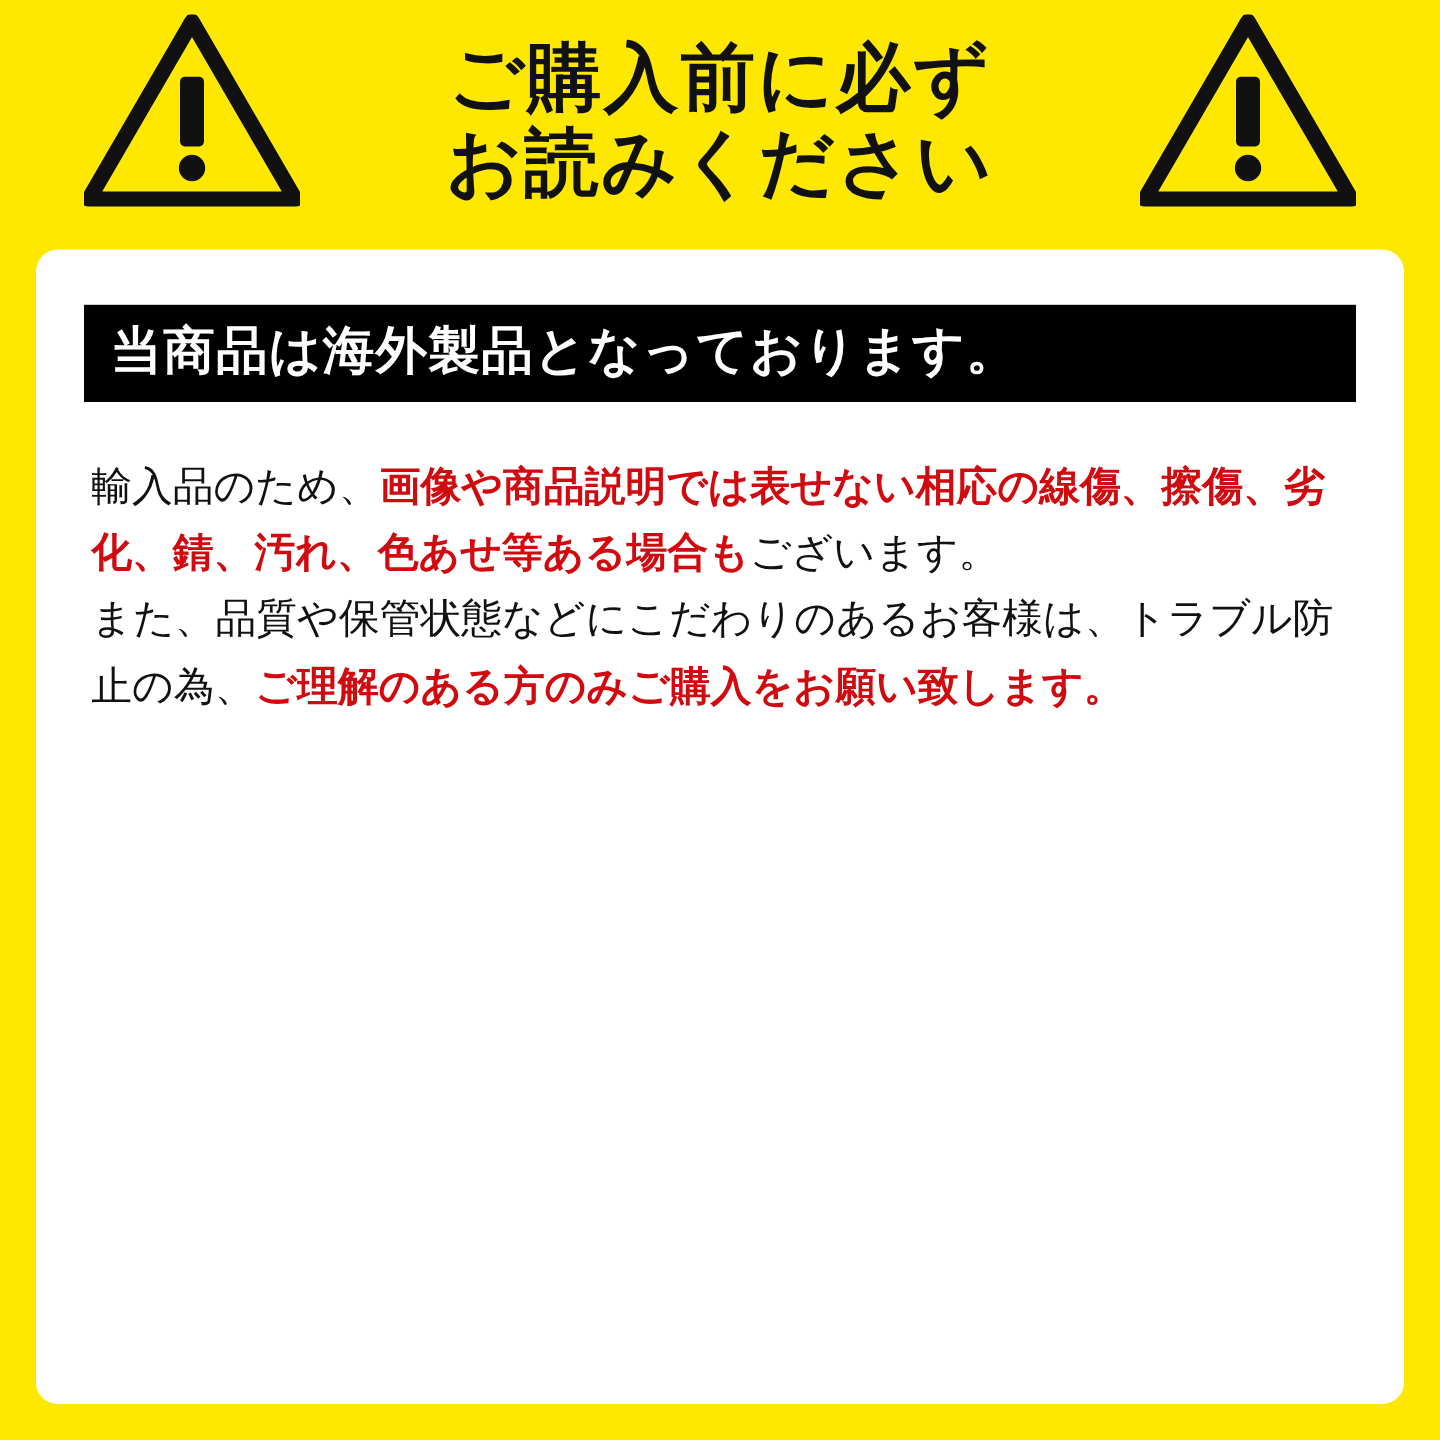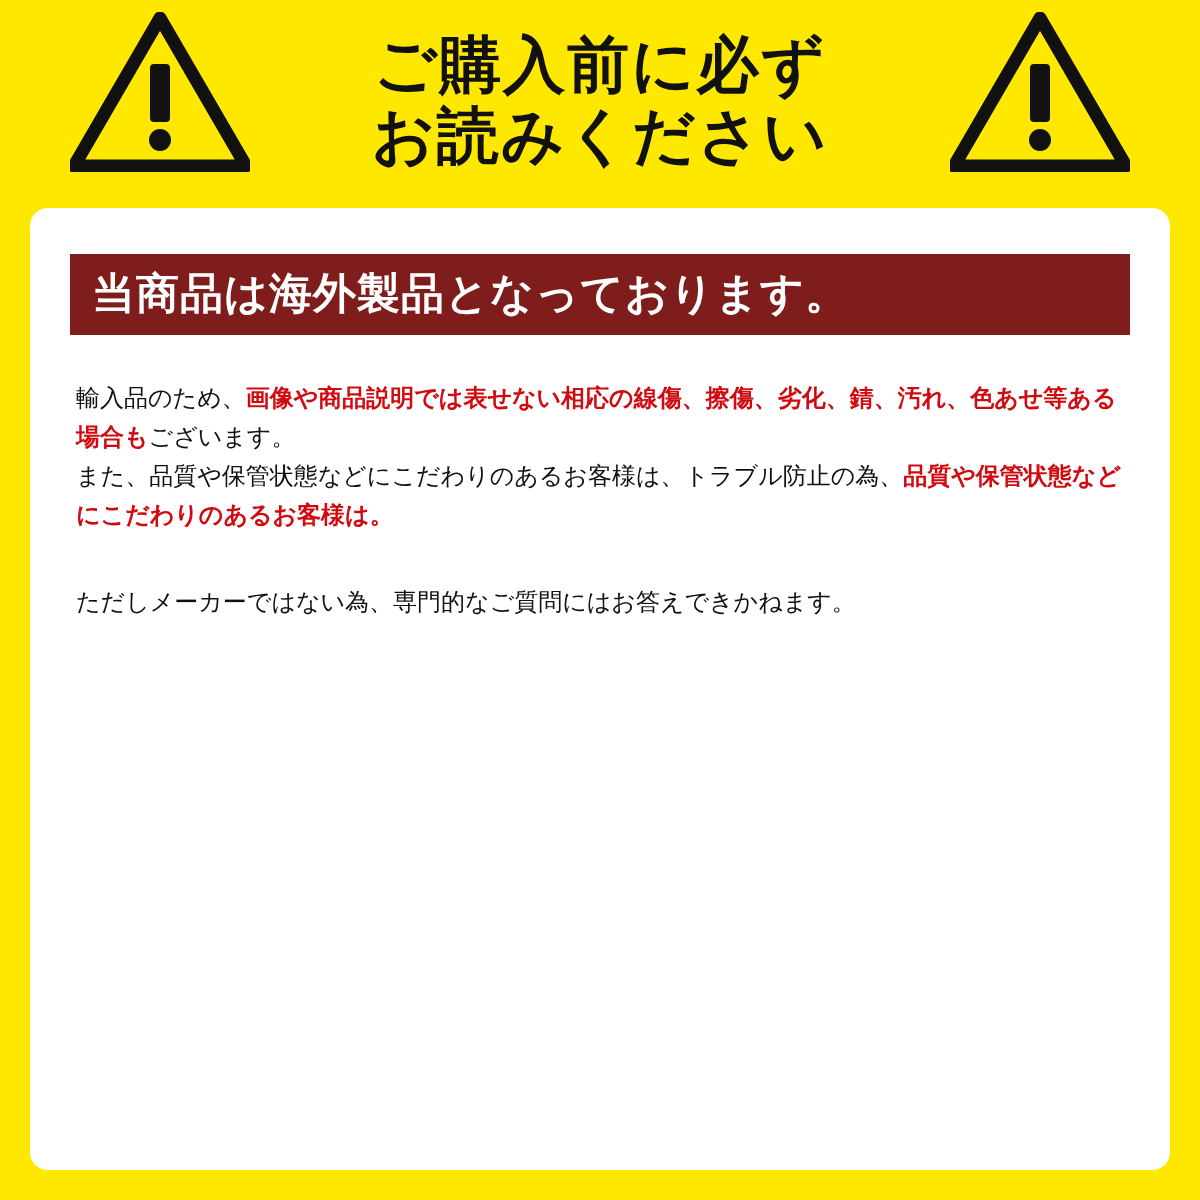--- a/index.html
+++ b/index.html
@@ -58,35 +58,35 @@
     right: 30px;
     top: 208px;
     bottom: 30px;
     background: #FFFFFF;
     border-radius: 18px;
     box-sizing: border-box;
     padding: 46px 40px 40px 40px;
   }
 
   .banner {
-    background: #7f1d1d;
+    background: #000000;
     color: #FFFFFF;
     font-weight: 700;
     font-size: 43px;
     letter-spacing: 1px;
     padding: 16px 22px 18px 22px;
     box-sizing: border-box;
     line-height: 1.1;
     white-space: nowrap;
   }
 
   .body-text {
     margin-top: 44px;
     color: #111111;
-    font-size: 24px;
+    font-size: 34px;
     line-height: 1.62;
     letter-spacing: 0px;
     padding: 0 6px;
   }
 
   .para { margin: 0; }
   .para + .para { margin-top: 0; }
   .gap { height: 48px; }
 
   .hl {
@@ -131,26 +131,23 @@
 
     <div class="banner">当商品は海外製品となっております。</div>
 
     <div class="body-text">
 
       <p class="para">
         <span class="plain">輸入品のため、</span><span class="hl">画像や商品説明では表せない相応の線傷、擦傷、</span><span class="hl">劣化、錆、汚れ、色あせ等ある場合も</span><span class="plain">ございます。</span>
       </p>
 
       <p class="para">
-        <span class="plain">また、品質や保管状態などにこだわりのあるお客様は、トラブル防止の為、</span><span class="hl">品質や保管状態などにこだわりのあるお客様は。</span>
+        <span class="plain">また、品質や保管状態などにこだわりのあるお客様は、トラブル防止の為、</span><span class="hl">ご理解のある方のみご購入をお願い致します。</span>
       </p>
 
       <div class="gap"></div>
 
 
-      <p class="para">
-        <span class="plain">ただしメーカーではない為、専門的なご質問にはお答えできかねます。</span>
-      </p>
 
 
     </div>
   </div>
 </div>
 
 </body></html>

